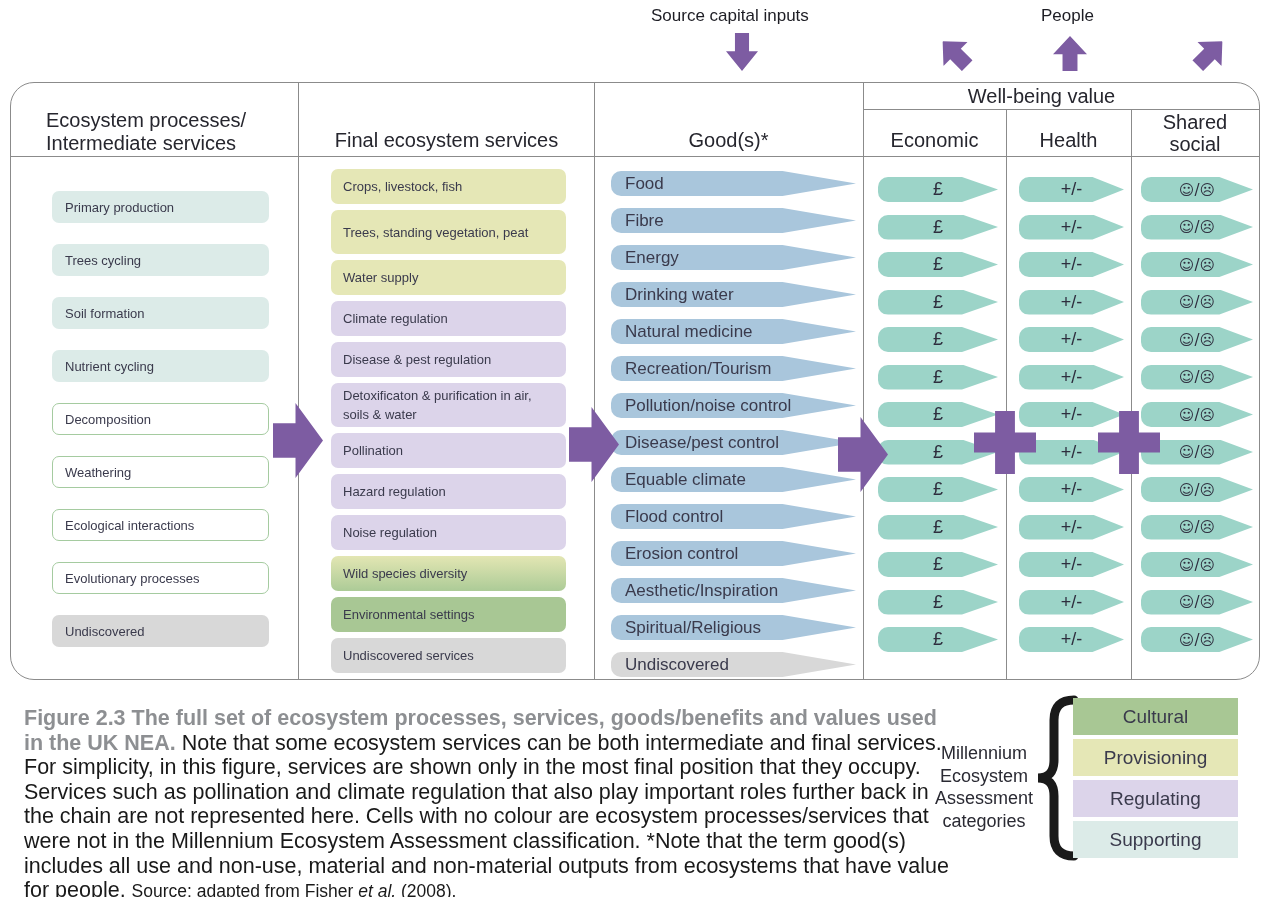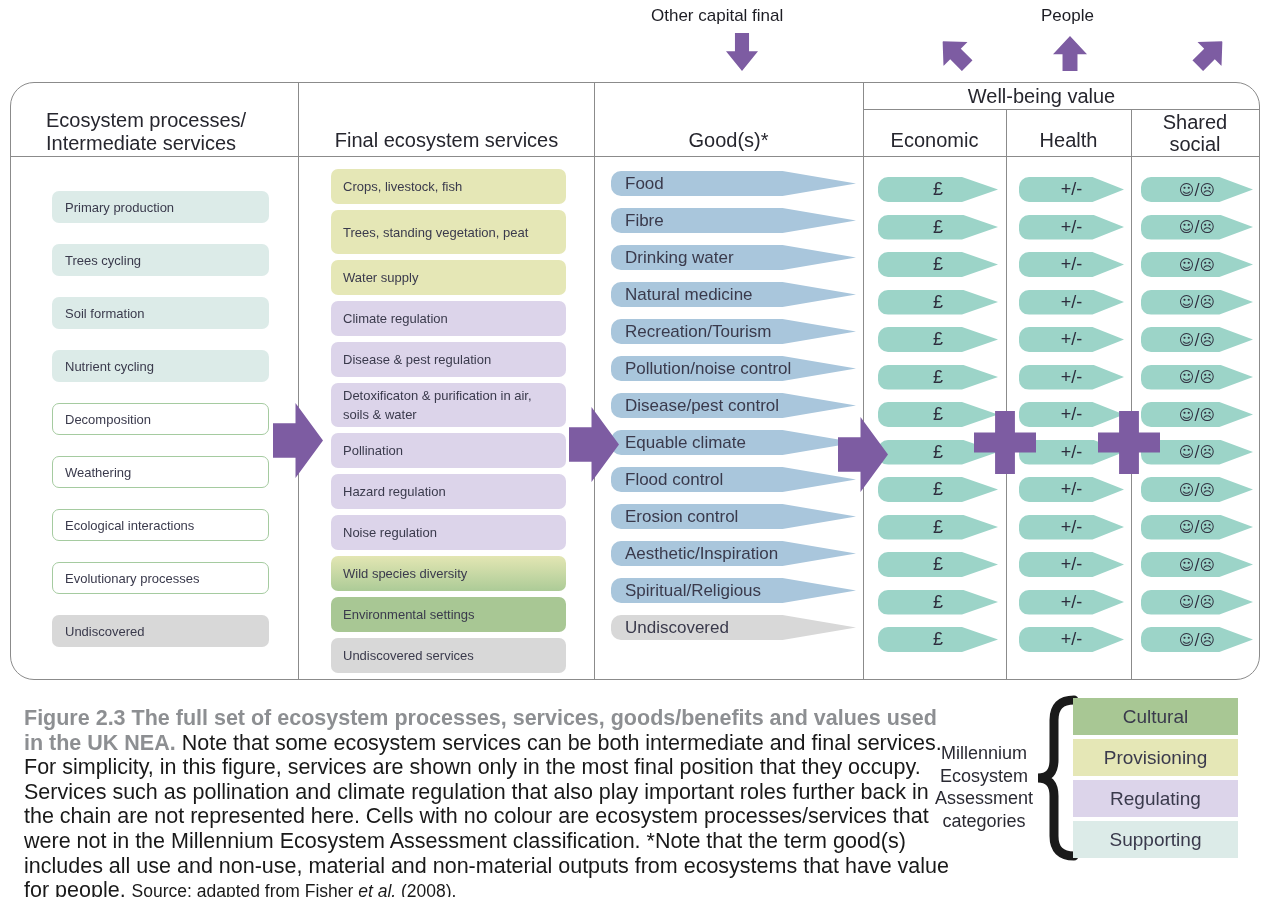--- a/index.html
+++ b/index.html
@@ -75,21 +75,21 @@
                 font-size:18px;line-height:22.5px;color:#2a2a33;}
   .legend-brace{position:absolute;left:98px;top:0;}
   #legend-items{position:absolute;left:143px;top:4px;width:165px;display:flex;flex-direction:column;gap:4px;}
   #legend-items .box{height:37px;justify-content:center;font-size:19px;border-radius:0;}
 </style>
 </head>
 <body>
 
 <div class="page">
 
-  <div class="top-label" style="left:651px;top:6px;">Other capital final</div>
+  <div class="top-label" style="left:651px;top:6px;">Source capital inputs</div>
   <div class="top-label" style="left:1041px;top:6px;">People</div>
   <div class="arrow arrow-down" style="left:726px;top:33px;width:32px;height:38px;"></div>
   <div class="arrow arrow-up rot-l" style="left:938px;top:36px;width:34px;height:35px;"></div>
   <div class="arrow arrow-up" style="left:1053px;top:36px;width:34px;height:35px;"></div>
   <div class="arrow arrow-up rot-r" style="left:1193px;top:36px;width:34px;height:35px;"></div>
 
   <div class="table">
     <div class="vline" style="left:287px;"></div>
     <div class="vline" style="left:583px;"></div>
     <div class="vline" style="left:852px;"></div>
@@ -129,20 +129,21 @@
         <div class="box st-regulating h1">Pollination</div>
         <div class="box st-regulating h1">Hazard regulation</div>
         <div class="box st-regulating h1">Noise regulation</div>
         <div class="box st-mixed h1">Wild species diversity</div>
         <div class="box st-cultural h1">Environmental settings</div>
         <div class="box st-undiscovered h1">Undiscovered services</div>
       </div>
     <div id="col3-items">
         <div class="pennant st-good">Food</div>
         <div class="pennant st-good">Fibre</div>
+        <div class="pennant st-good">Energy</div>
         <div class="pennant st-good">Drinking water</div>
         <div class="pennant st-good">Natural medicine</div>
         <div class="pennant st-good">Recreation/Tourism</div>
         <div class="pennant st-good">Pollution/noise control</div>
         <div class="pennant st-good">Disease/pest control</div>
         <div class="pennant st-good">Equable climate</div>
         <div class="pennant st-good">Flood control</div>
         <div class="pennant st-good">Erosion control</div>
         <div class="pennant st-good">Aesthetic/Inspiration</div>
         <div class="pennant st-good">Spiritual/Religious</div>

